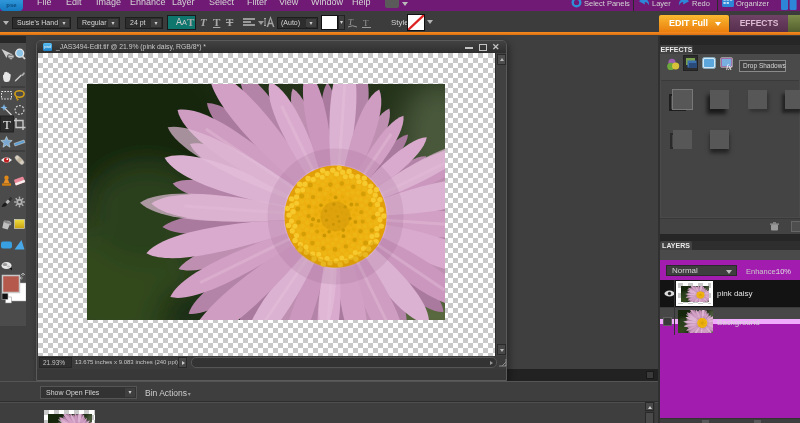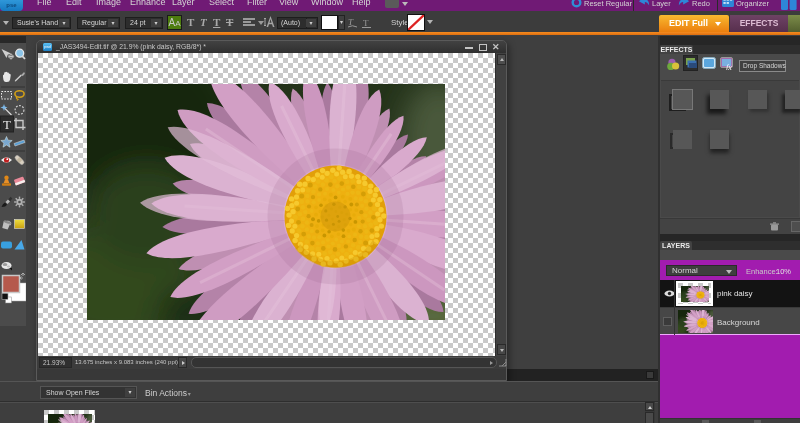--- a/index.html
+++ b/index.html
@@ -355,21 +355,21 @@
   <span class="ab" style="left:209px;top:-3px;">Select</span>
   <span class="ab" style="left:247px;top:-3px;">Filter</span>
   <span class="ab" style="left:279px;top:-3px;">View</span>
   <span class="ab" style="left:311px;top:-3px;">Window</span>
   <span class="ab" style="left:352px;top:-3px;">Help</span>
   <span class="ab" style="left:385px;top:-2px;width:14px;height:10px;background:#5a5a5a;border-radius:2px;"></span>
   <span class="ab" style="left:402px;top:2px;width:0;height:0;border-left:3px solid transparent;border-right:3px solid transparent;border-top:4px solid #bbb;"></span>
   <svg class="ab" style="left:571px;top:-3px" width="11" height="11" viewBox="0 0 13 13">
       <circle cx="6.5" cy="6.5" r="4.5" fill="none" stroke="#2f8fd6" stroke-width="2.8"></circle>
     </svg>
-  <span class="ab" style="left:584px;top:-1px;font-size:7.5px;">Reset Regular</span>
+  <span class="ab" style="left:584px;top:-1px;font-size:7.5px;">Select Panels</span>
   <span class="ab" style="left:633px;top:-2px;height:14px;border-left:1px solid #2a2a2a;"></span>
   <svg class="ab" style="left:638px;top:-4px" width="12" height="12" viewBox="0 0 14 14">
       <path d="M1,6 L8,1 L8,4 C12,4 13,7 13,11 C11,8 10,7 8,7 L8,10 Z" fill="#2e86d8"></path>
     </svg>
   <span class="ab" style="left:652px;top:-1px;font-size:7.5px;">Layer</span>
   <svg class="ab" style="left:678px;top:-4px" width="12" height="12" viewBox="0 0 14 14">
       <path d="M13,6 L6,1 L6,4 C2,4 1,7 1,11 C3,8 4,7 6,7 L6,10 Z" fill="#2e86d8"></path>
     </svg>
   <span class="ab" style="left:692px;top:-1px;font-size:7.5px;">Redo</span>
   <span class="ab" style="left:717px;top:-2px;height:14px;border-left:1px solid #2a2a2a;"></span>
@@ -388,21 +388,21 @@
     </svg>
 </div>
 
 <div class="ab" style="left:0;top:11px;width:800px;height:22px;background:#3c3c3c;"></div>
 <div class="ab" style="left:0;top:32px;width:800px;height:3px;background:linear-gradient(#f58d20,#dd6d10);"></div>
 
 <div class="ab" style="left:3px;top:21px;width:0;height:0;border-left:3.5px solid transparent;border-right:3.5px solid transparent;border-top:4px solid #b5b5b5;"></div>
 <div class="cb ab" style="left:12px;top:17px;width:59px;height:12px;line-height:10px;padding-left:4px;">Susie's Hand<span class="cbarrow">▾</span></div>
 <div class="cb ab" style="left:77px;top:17px;width:43px;height:12px;line-height:10px;padding-left:4px;">Regular<span class="cbarrow">▾</span></div>
 <div class="cb ab" style="left:125px;top:17px;width:38px;height:12px;line-height:10px;padding-left:4px;">24 pt<span class="cbarrow">▾</span></div>
-<div class="ab" style="left:167px;top:15px;width:15px;height:15px;background:#4d7c0f;border:1px solid #1a1a1a;color:#c9c9c9;font-size:10px;text-align:center;line-height:14px;font-family:Liberation Sans, sans-serif;">A<span style="font-size:8px">A</span></div>
+<div class="ab" style="left:167px;top:15px;width:29px;height:15px;background:#0f766e;border:1px solid #1a1a1a;color:#c9c9c9;font-size:10px;text-align:center;line-height:14px;font-family:Liberation Mono, monospace;">A<span style="font-size:8px">A</span></div>
 <div class="ab ticon" style="left:187px;top:16px;">T</div>
 <div class="ab ticon" style="left:200px;top:16px;font-style:italic;">T</div>
 <div class="ab ticon" style="left:213px;top:16px;text-decoration:underline;">T</div>
 <div class="ab ticon" style="left:226px;top:16px;text-decoration:line-through;">T</div>
 <div class="ab" style="left:243px;top:18px;width:13px;height:11px;">
  <div style="height:2px;background:#9a9a9a;width:12px"></div>
  <div style="height:2px;background:#9a9a9a;margin:1px 0;width:8px"></div>
  <div style="height:2px;background:#9a9a9a;width:12px"></div>
 </div>
 <div class="ab" style="left:258px;top:21px;width:0;height:0;border-left:3px solid transparent;border-right:3px solid transparent;border-top:4px solid #9a9a9a;"></div>
@@ -685,21 +685,21 @@
       <div class="ab" style="left:16px;top:1px;width:37px;height:25px;background:#fff;">
         <svg style="position:absolute;left:2px;top:2px" width="33" height="21">
             <rect width="33" height="21" fill="url(#checker)"></rect>
           </svg>
         <svg style="position:absolute;left:4.5px;top:4.5px" width="28" height="16" viewBox="0 0 358 236" preserveAspectRatio="none">
             <use href="#daisyart"></use>
           </svg>
       </div>
       <div class="ab" style="left:57px;top:9px;color:#e2e2e2;font-size:8px;">pink daisy</div>
     </div>
-    <div class="ab" style="left:0;top:47px;width:140px;height:28px;background:#474747;border-top:1px solid #3a3a3a;border-bottom:1px solid #f0abfc;">
+    <div class="ab" style="left:0;top:47px;width:140px;height:17px;background:#474747;border-top:1px solid #3a3a3a;border-bottom:5px solid #f0abfc;">
       <div class="ab" style="left:3px;top:9px;width:9px;height:9px;background:#3a3a3a;border:1px solid #5e5e5e;"></div>
       <div class="ab" style="left:18px;top:2px;width:35px;height:23px;">
         <svg width="35" height="23" viewBox="0 0 358 236" preserveAspectRatio="none">
             <use href="#daisyart"></use>
           </svg>
       </div>
       <div class="ab" style="left:57px;top:10px;color:#d8d8d8;font-size:8px;">Background</div>
     </div>
     <div class="ab" style="left:14px;top:20px;width:1px;height:55px;background:#333;"></div>
   </div>

